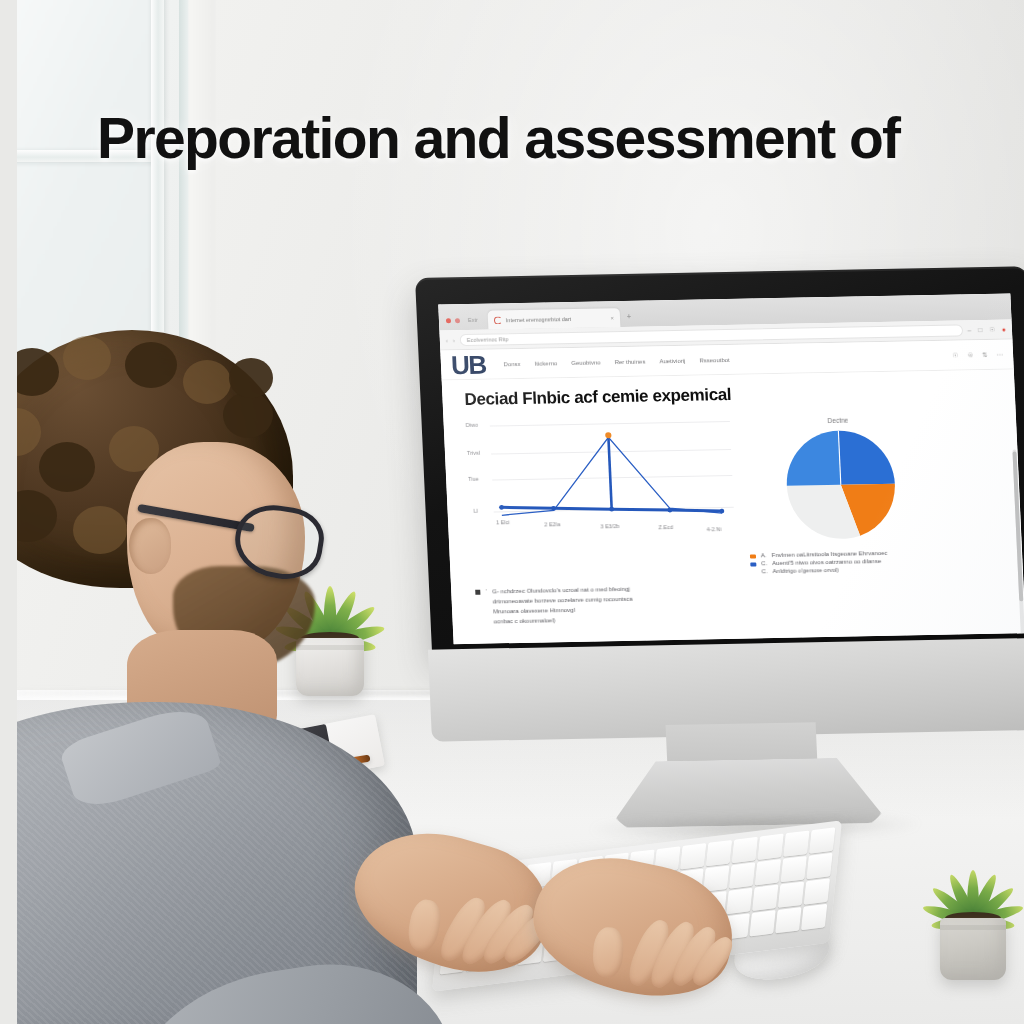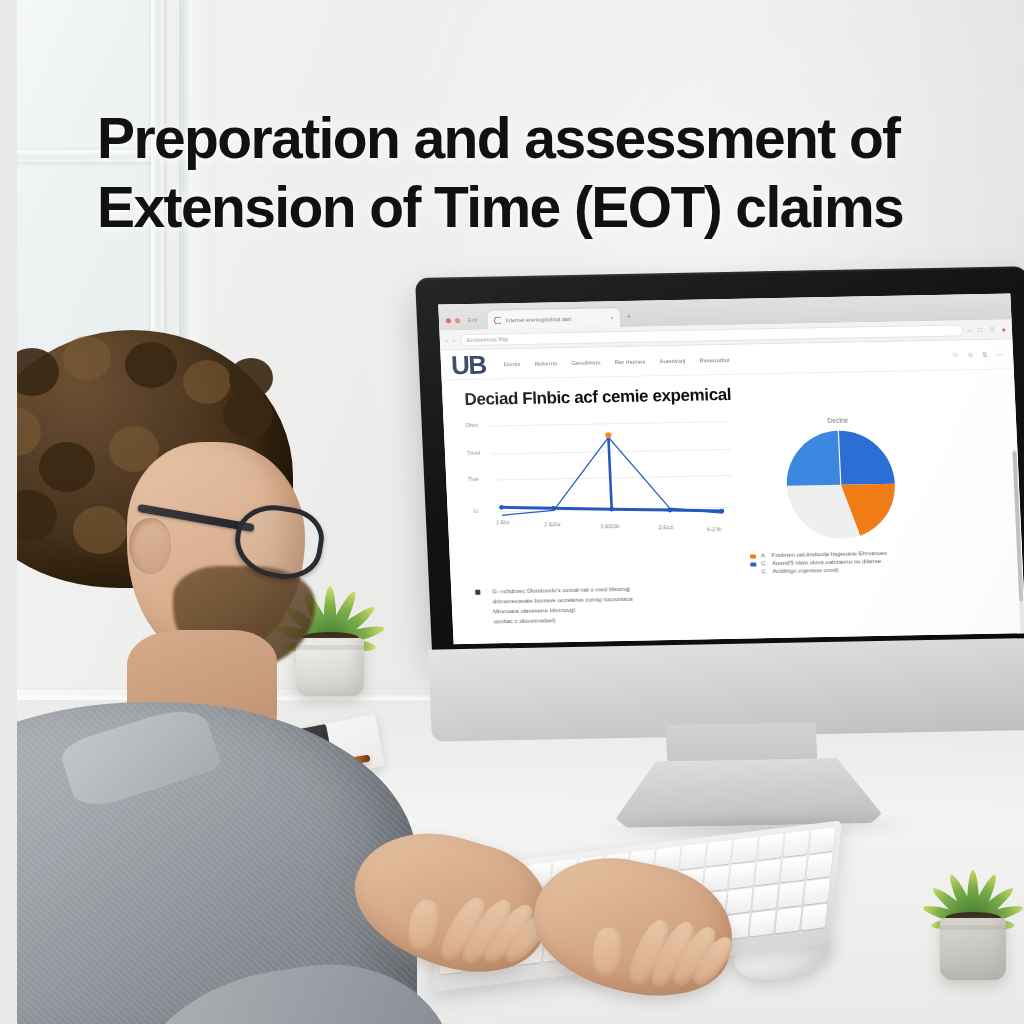--- a/index.html
+++ b/index.html
@@ -717,16 +717,15 @@
     <div class="leaf" style="transform:translateX(-50%) rotate(95deg) scaleY(.8);"></div>
     <div class="leaf" style="transform:translateX(-50%) rotate(-95deg) scaleY(.8);"></div>
     <div class="soil"></div>
     <div class="pot">
       <div class="pot-rim"></div>
     </div>
   </div>
 
   <div class="headline">
     <span class="l1">Preporation and assessment of</span>
-    <span class="l2">Extension of Time (EOT) claims</span>
   </div>
 
 </div>
 
 </body></html>

